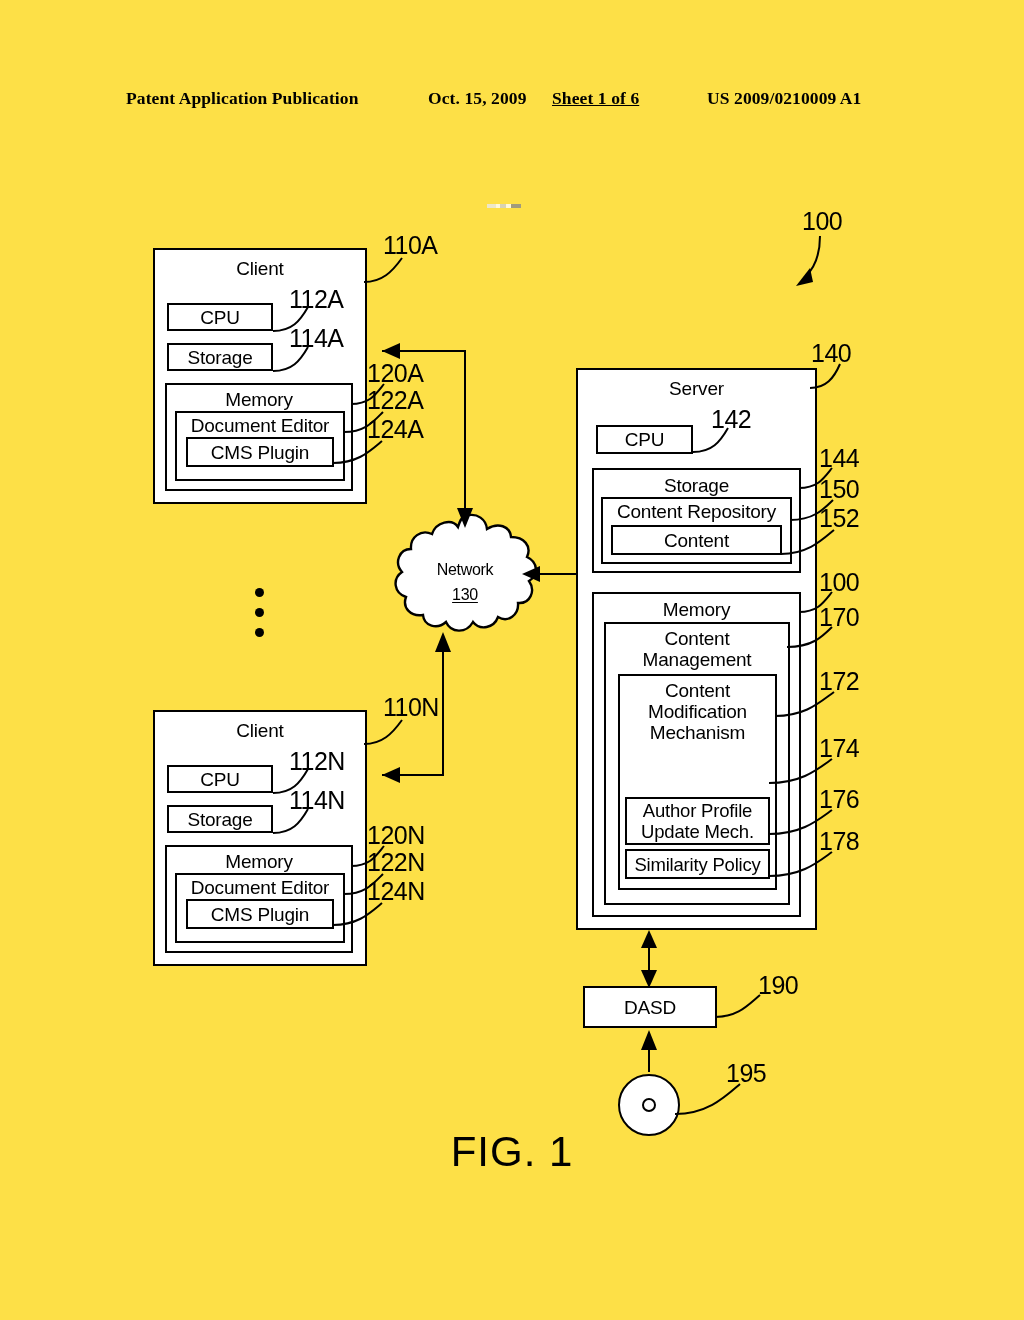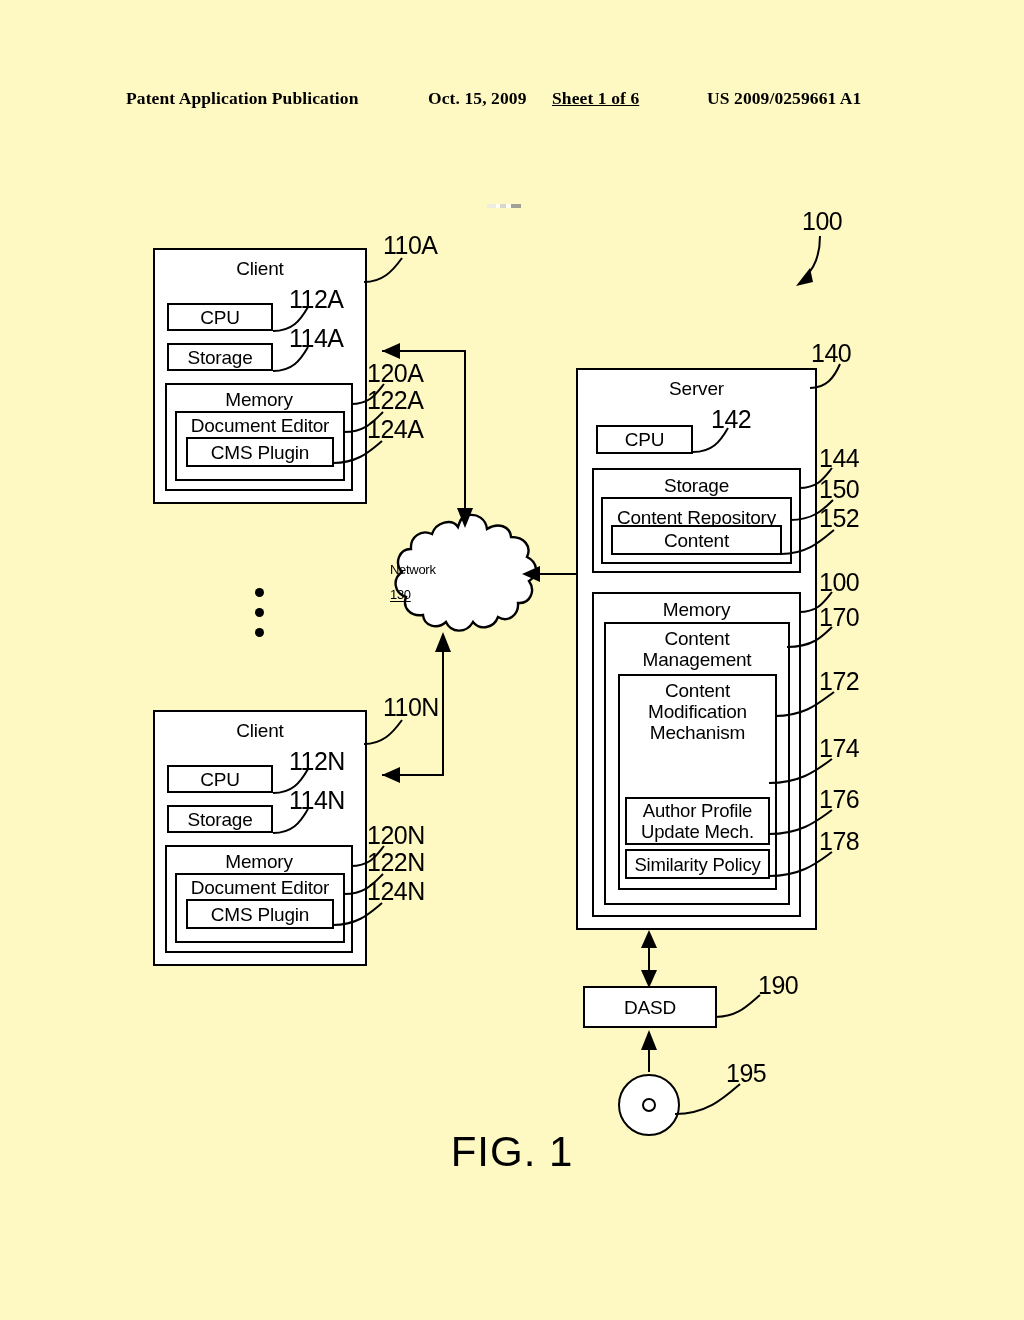--- a/index.html
+++ b/index.html
@@ -4,21 +4,21 @@
 <style>
   html, body {
     margin: 0;
     padding: 0;
     background: #ffffff;
   }
   #page {
     position: relative;
     width: 1024px;
     height: 1320px;
-    background: #fef9c3;
+    background: #fde047;
     font-family: "Liberation Sans", sans-serif;
     color: #000000;
     overflow: hidden;
   }
 
   
   .pat-header {
     position: absolute;
     top: 88px;
     left: 0;
@@ -84,21 +84,22 @@
   .conn path, .conn line { fill: none; stroke: #000; stroke-width: 2; }
   .conn polygon { fill: #000; }
 
   
   #network-cloud { position: absolute; left: 390px; top: 510px; width: 150px; height: 130px; }
   #network-cloud svg { display: block; }
   #network-cloud .cloud-path { fill: #fff; stroke: #000; stroke-width: 2.4; }
   .cloud-text {
     position: absolute;
     left: 0; width: 150px;
-    font-size: 13px;
+    text-align: center;
+    font-size: 16px;
     line-height: 24px;
     letter-spacing: -0.3px;
   }
   .cloud-text.num { text-decoration: underline; text-underline-offset: 2px; }
 
   
   #vertical-ellipsis {
     position: absolute;
     left: 250px; top: 588px;
     width: 18px; height: 54px;
@@ -154,21 +155,21 @@
 </style>
 </head>
 <body>
 
 <div id="page">
 
   <div class="pat-header">
     <span class="h-pub">Patent Application Publication</span>
     <span class="h-date">Oct. 15, 2009</span>
     <span class="h-sheet">Sheet 1 of 6</span>
-    <span class="h-num">US 2009/0259661 A1</span>
+    <span class="h-num">US 2009/0210009 A1</span>
   </div>
 
   <div id="scan-artifact"></div>
 
   <div class="ref" style="left:802px; top:208px;">100</div>
   <svg class="leader" style="left:780px; top:232px; width:70px; height:62px;" viewBox="0 0 70 62">
     <path d="M40,4 C40,20 36,34 26,44" stroke-width="2.4"></path>
     <polygon points="30,36 16,54 33,50" fill="#000" stroke="none"></polygon>
   </svg>
 
@@ -310,21 +311,21 @@
 
   <div class="box" style="left:576px; top:368px; width:241px; height:562px;">
     <div class="box-label" style="top:8px;">Server</div>
   </div>
   <div class="ctr-box" style="left:596px; top:425px; width:97px; height:29px;">CPU</div>
 
   <div class="box" style="left:592px; top:468px; width:209px; height:105px;">
     <div class="box-label" style="top:5px;">Storage</div>
   </div>
   <div class="box" style="left:601px; top:497px; width:191px; height:67px;">
-    <div class="box-label" style="top:8px;">Content Repository</div>
+    <div class="box-label" style="top:2px;">Content Repository</div>
   </div>
   <div class="ctr-box" style="left:611px; top:525px; width:171px; height:30px;">Content</div>
 
   <div class="box" style="left:592px; top:592px; width:209px; height:325px;">
     <div class="box-label" style="top:5px;">Memory</div>
   </div>
   <div class="box" style="left:604px; top:622px; width:186px; height:283px;">
     <div class="box-label" style="top:4px; padding:0 6px; box-sizing:border-box;">Content Management System</div>
   </div>
   <div class="box" style="left:618px; top:674px; width:159px; height:216px;">

